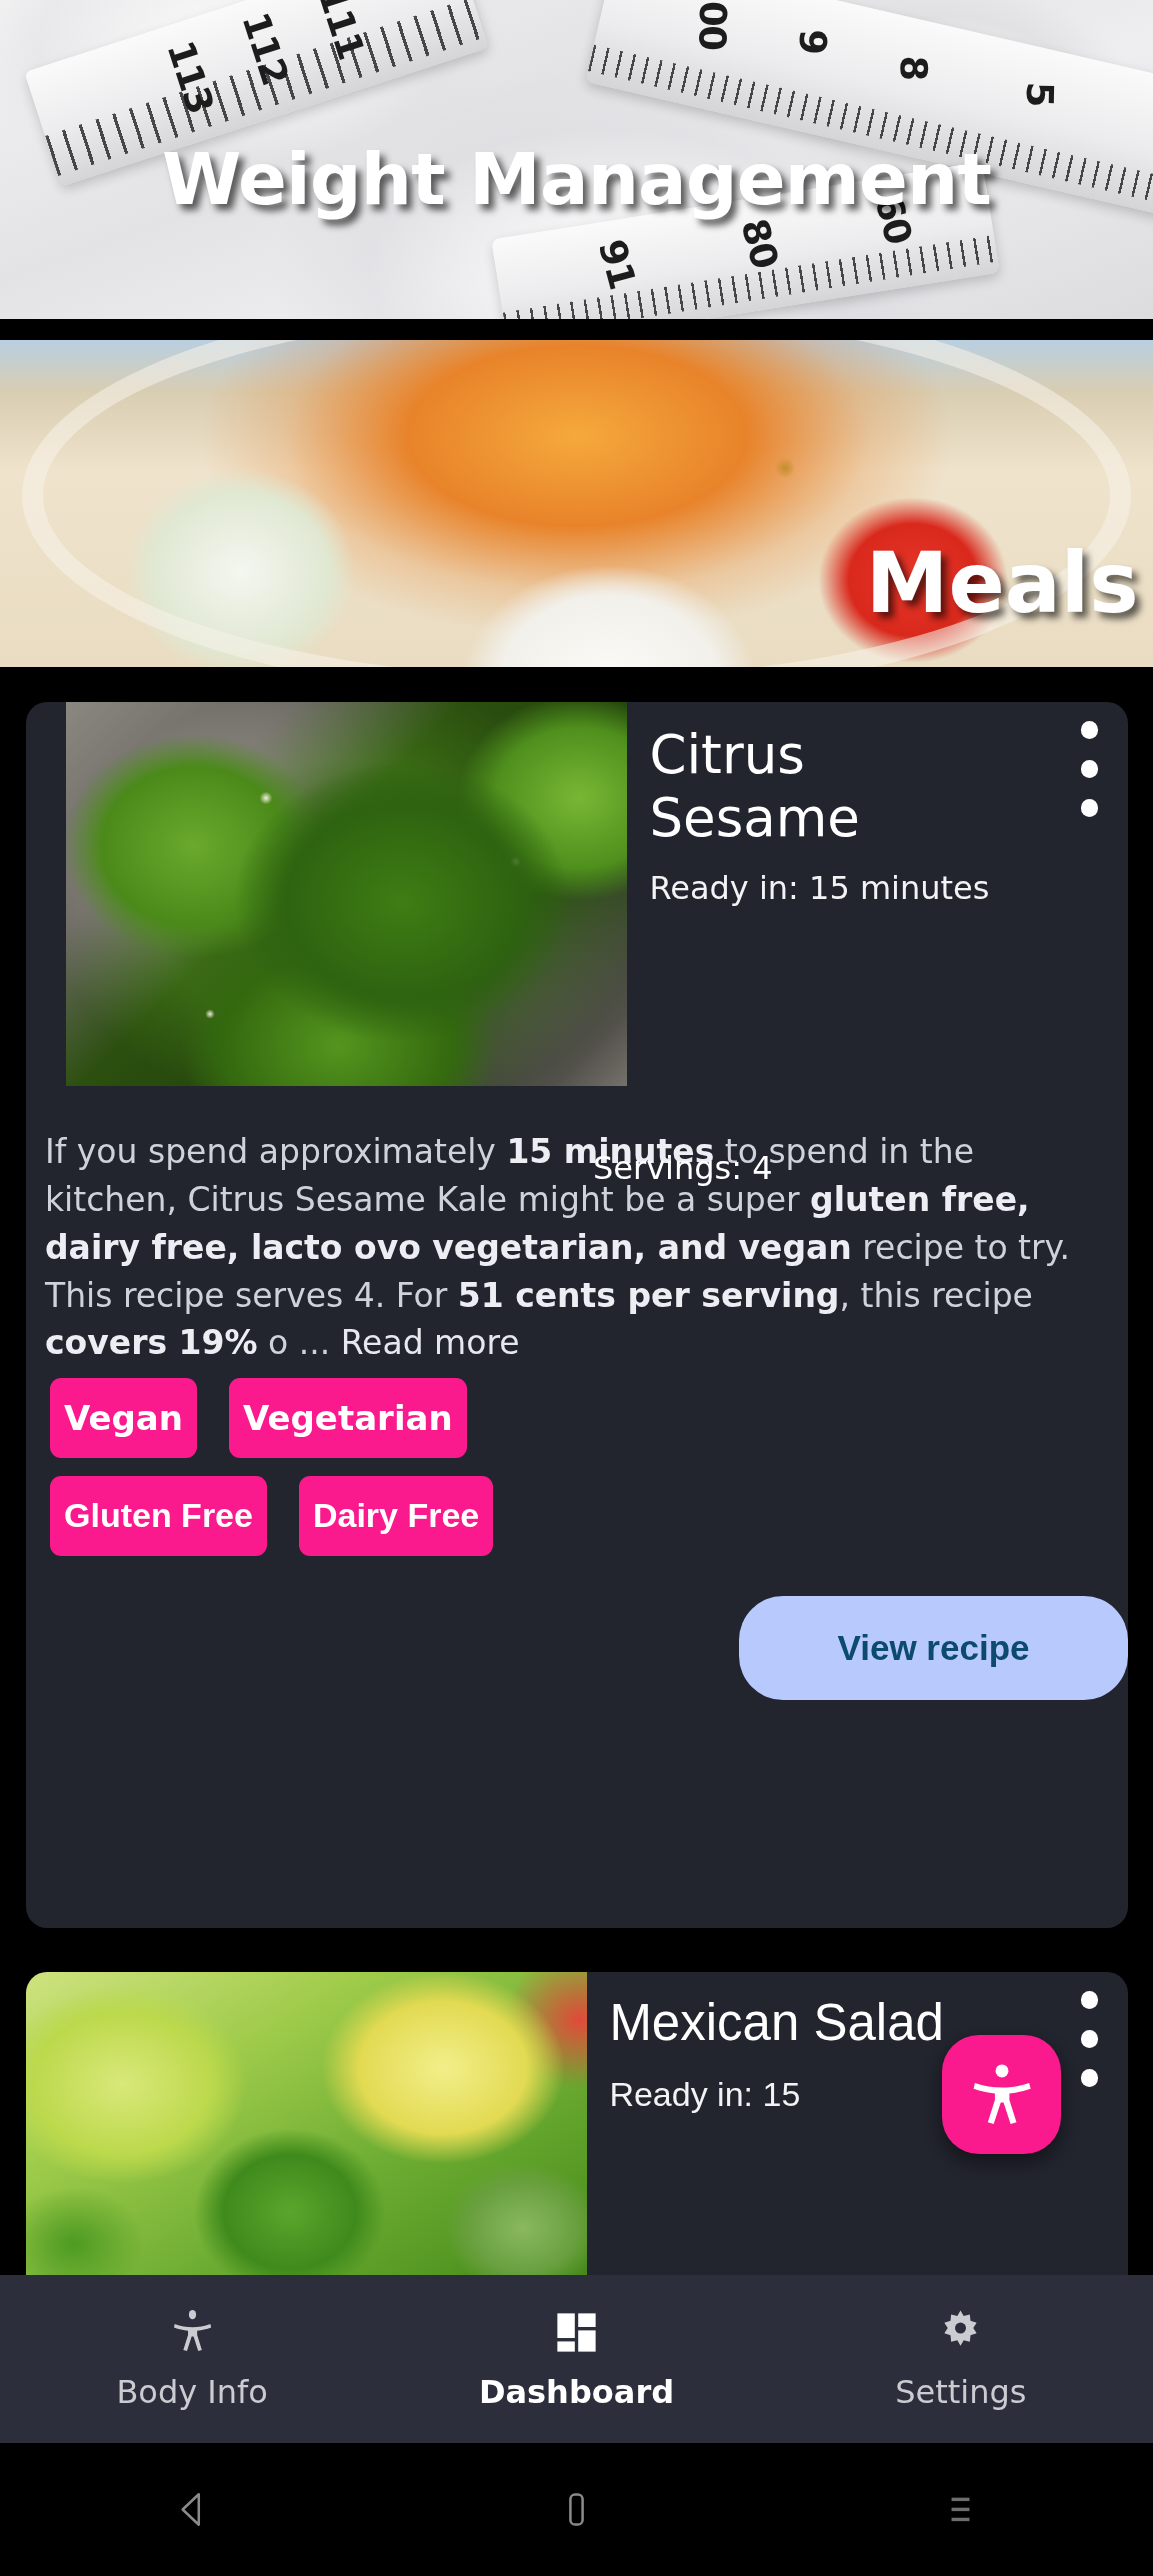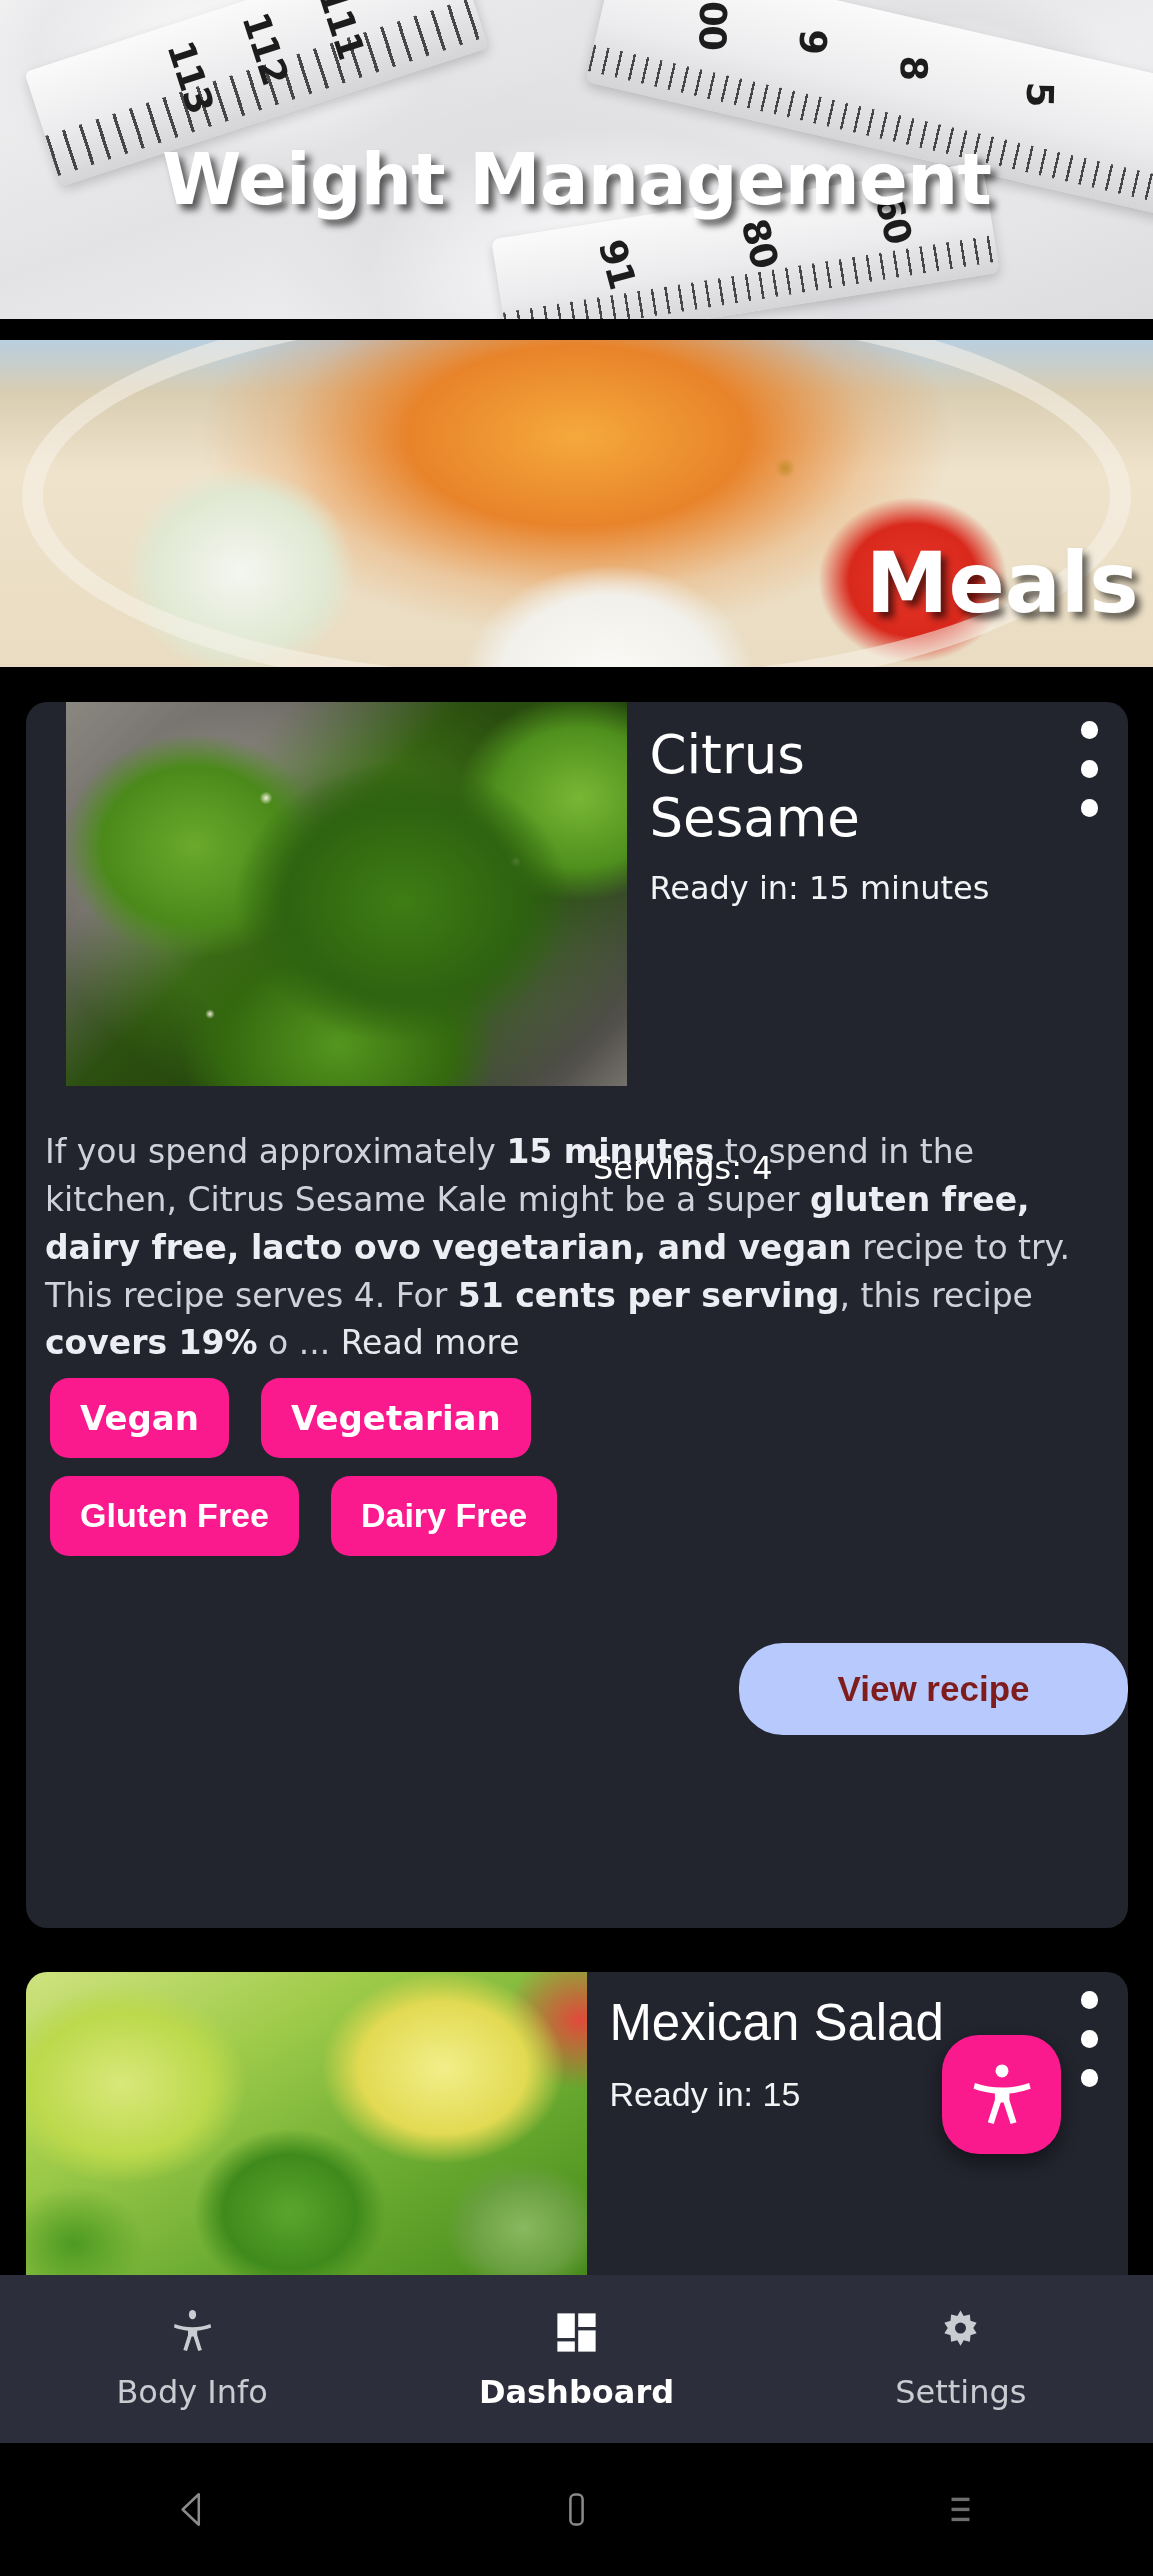--- a/index.html
+++ b/index.html
@@ -273,47 +273,46 @@
     z-index: 2;
     display: flex;
     flex-wrap: wrap;
     gap: 17.6px 32px;
   }
   .chip {
     display: inline-flex;
     align-items: center;
     justify-content: center;
     height: 80px;
-    padding: 0 30px;
-    border-radius: 19px;
+    padding: 0 14px;
+    border-radius: 11px;
     background: #fa1a8e;
     color: #ffffff;
     font-family: "DejaVu Sans", sans-serif;
     font-weight: 700;
     font-size: 34px;
     white-space: nowrap;
   }
   .chip.alt { font-family: "Liberation Sans", sans-serif; }
 
   .view-recipe {
     position: absolute;
     left: 739px;
     top: 1596px;
     z-index: 2;
     width: 389px;
-    height: 92px;
+    height: 104px;
     border: none;
     border-radius: 44px;
     background: #b8cafd;
-    color: #7f1d1d;
+    color: #0c4a6e;
     font-family: "Liberation Sans", sans-serif;
     font-weight: 700;
     font-size: 35px;
     cursor: pointer;
-    margin-top: 47px;
   }
 
   
   .fab {
     position: absolute;
     left: 942px;
     top: 2035px;
     width: 119px;
     height: 119px;
     border: none;

